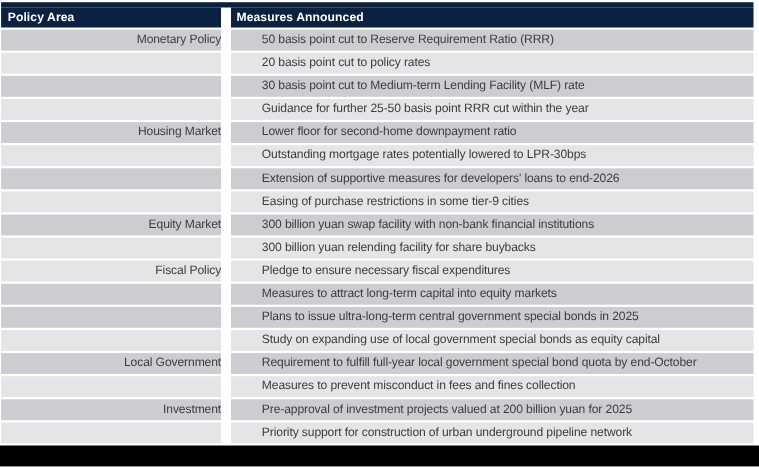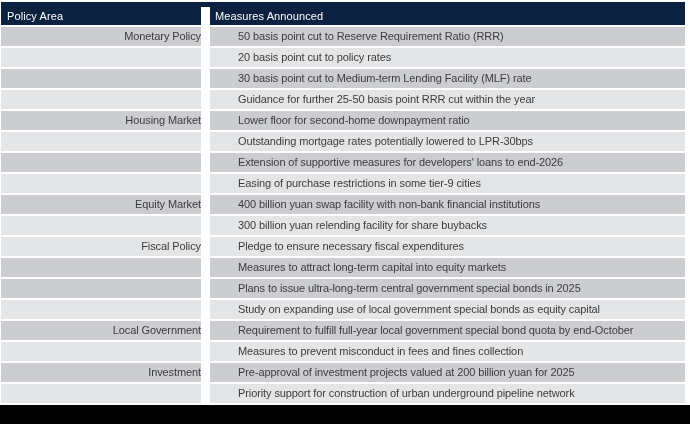--- a/index.html
+++ b/index.html
@@ -38,21 +38,21 @@
   .header-row, .row {
     display: flex;
   }
 
   .header-row {
     height: 18px;
   }
   .header-row .cell {
     background: var(--navy);
     color: #ffffff;
-    font-weight: normal;
+    font-weight: bold;
     font-size: 11px;
     line-height: 18px;
     letter-spacing: 0.1px;
   }
   .header-row .col1 { padding-left: 6px; }
   .header-row .col2 { padding-left: 5px; }
 
   .col1 { width: 200px; flex: 0 0 200px; }
   .gutter { width: 9px; flex: 0 0 9px; background: #ffffff; }
   .col2 { flex: 1 1 auto; }
@@ -134,21 +134,21 @@
           <div class="cell col2">Extension of supportive measures for developers' loans to end-2026</div>
         </div>
         <div class="row light">
           <div class="cell col1"></div>
           <div class="gutter"></div>
           <div class="cell col2">Easing of purchase restrictions in some tier-9 cities</div>
         </div>
         <div class="row dark">
           <div class="cell col1">Equity Market</div>
           <div class="gutter"></div>
-          <div class="cell col2">400 billion yuan swap facility with non-bank financial institutions</div>
+          <div class="cell col2">300 billion yuan swap facility with non-bank financial institutions</div>
         </div>
         <div class="row light">
           <div class="cell col1"></div>
           <div class="gutter"></div>
           <div class="cell col2">300 billion yuan relending facility for share buybacks</div>
         </div>
         <div class="row light">
           <div class="cell col1">Fiscal Policy</div>
           <div class="gutter"></div>
           <div class="cell col2">Pledge to ensure necessary fiscal expenditures</div>

